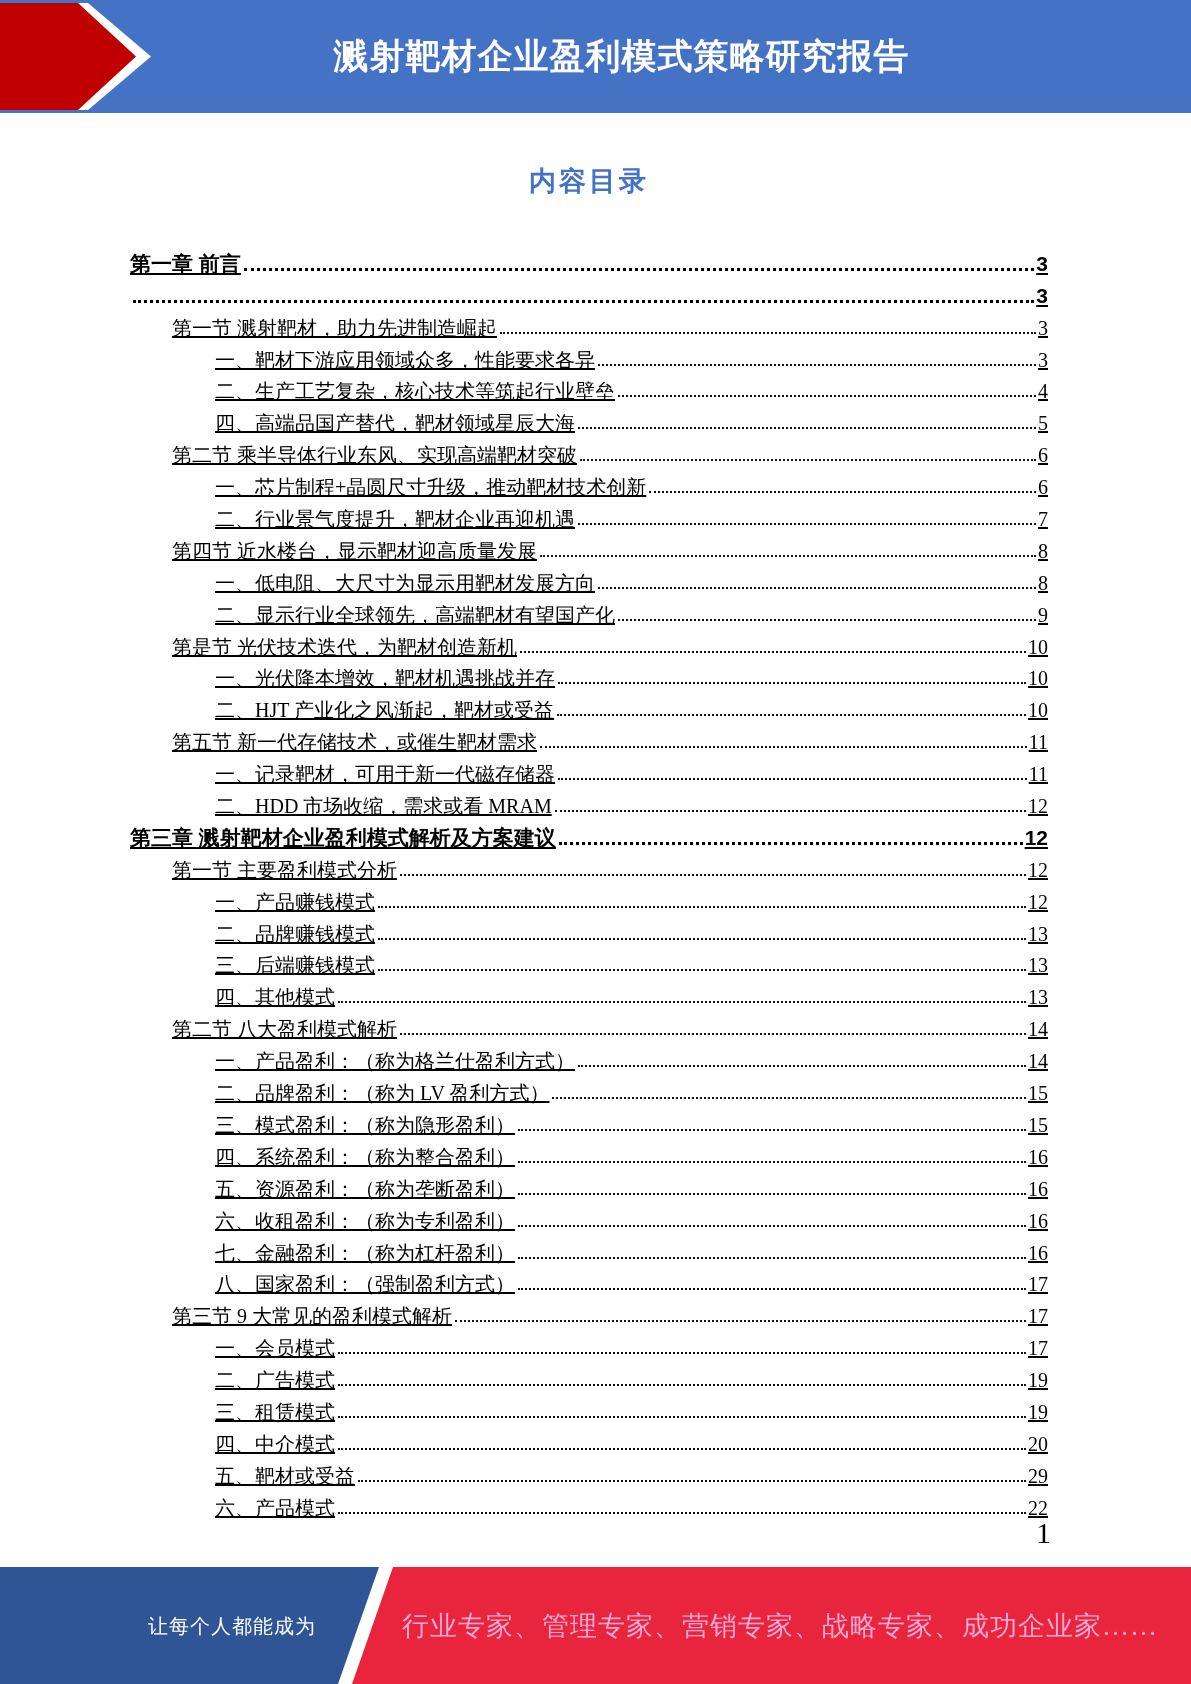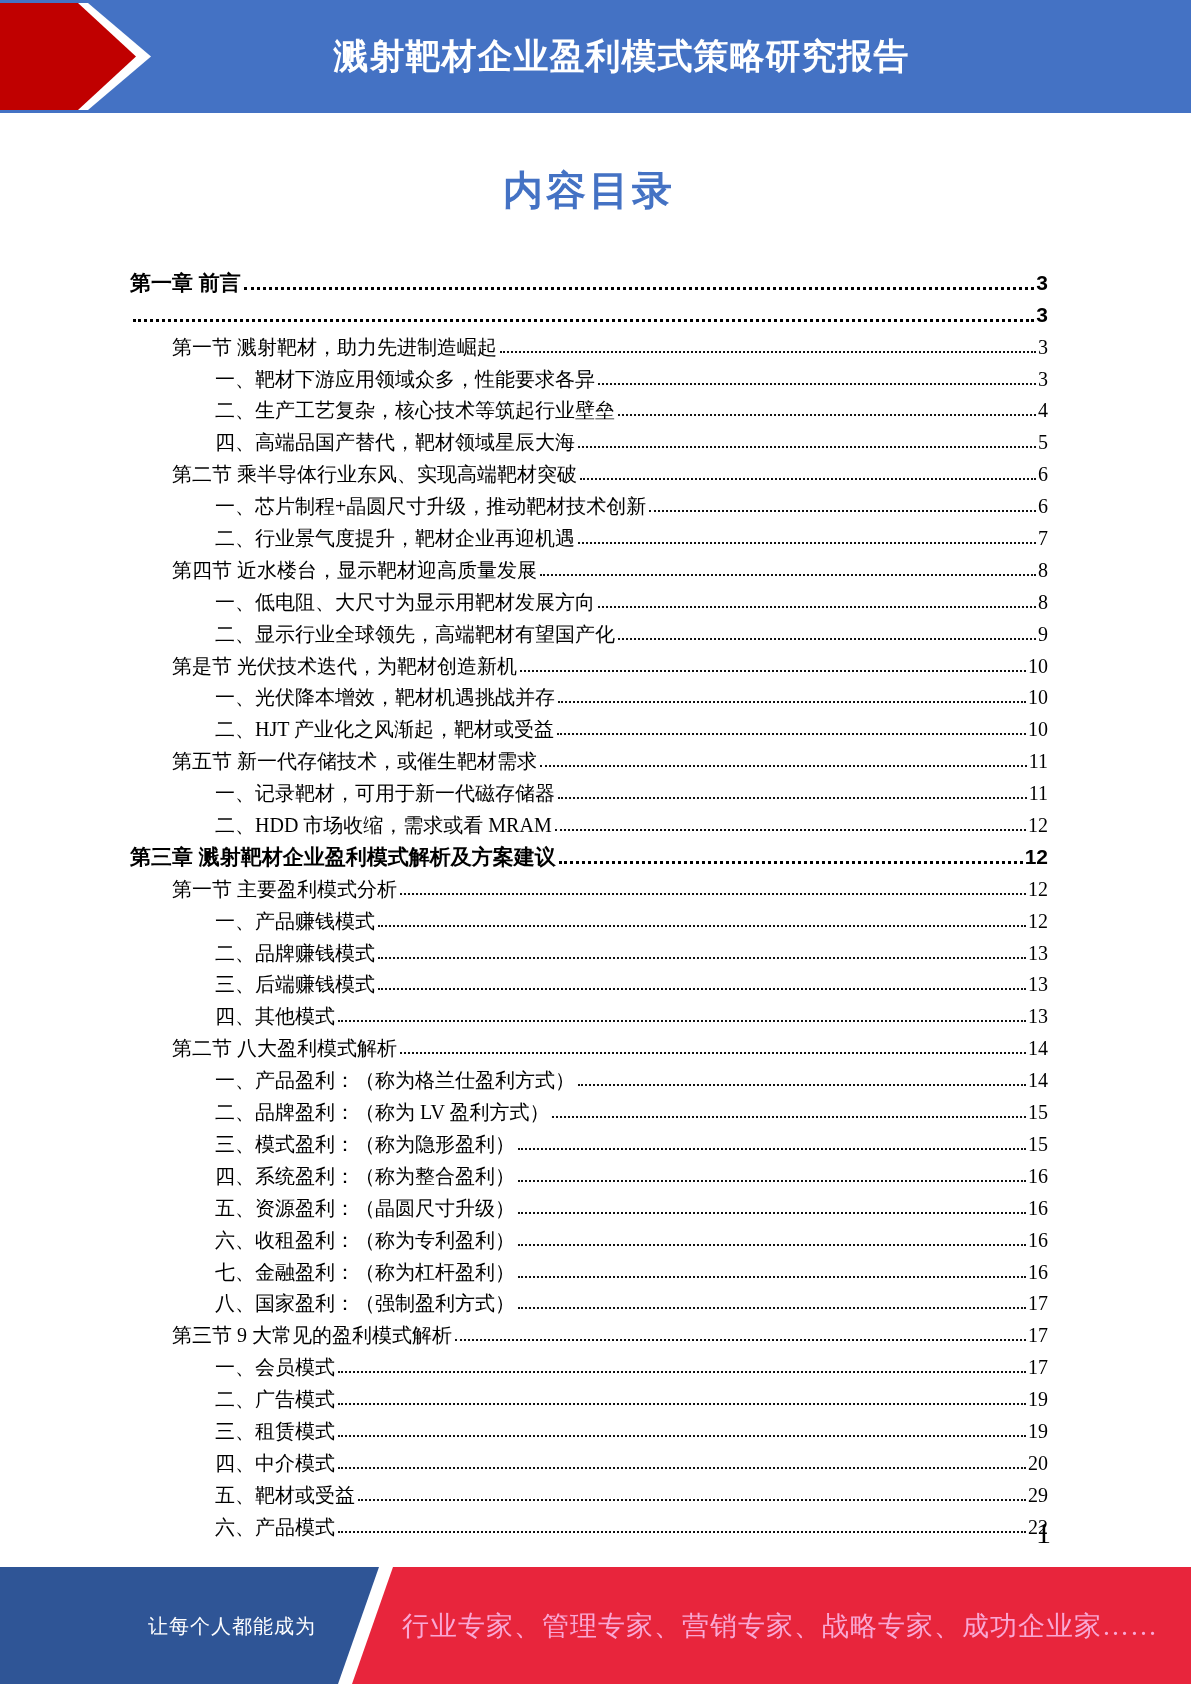--- a/index.html
+++ b/index.html
@@ -13,24 +13,24 @@
   .banner-title {
     position:absolute; inset:0; display:flex; align-items:center; justify-content:center;
     padding-left:52px; color:#fff; font-family:"Liberation Sans", sans-serif;
     font-weight:bold; font-size:35px; letter-spacing:1px; white-space:nowrap;
   }
   .arrow-svg { position:absolute; left:0; top:0; display:block; }
 
   
   .content { padding:113px 143px 0 130px; }
   .toc-heading {
-    margin:50px 0 0; text-align:center; font-weight:bold; font-size:40px;
+    margin:50px 0 0; text-align:center; font-weight:bold; font-size:27px;
     letter-spacing:3px; color:var(--heading-blue,#4472C4);
   }
-  .toc-list { margin-top:44px; }
+  .toc-list { margin-top:44px;text-decoration:underline; }
   .toc-row { display:flex; align-items:flex-end; height:31.9px; font-size:20px; line-height:1.1; }
   .toc-row .toc-text { white-space:nowrap; }
   .toc-row .leader { flex:1 1 auto; border-bottom:2px dotted #111; margin:0 2px 5px 3px; min-width:20px; }
   .toc-row .toc-page { white-space:nowrap; }
   .lvl0 { font-family:"Liberation Sans", sans-serif; font-weight:bold; font-size:21px; }
   .lvl0 .leader { border-bottom:3px dotted #000; margin-bottom:4px; }
   .lvl1 { padding-left:42px; }
   .lvl2 { padding-left:85px;justify-content:space-between; }
 
   
@@ -236,21 +236,21 @@
           <span class="toc-page">15</span>
         </div>
 
         <div class="toc-row lvl2">
           <span class="toc-text">四、系统盈利：（称为整合盈利）</span>
           <span class="leader"></span>
           <span class="toc-page">16</span>
         </div>
 
         <div class="toc-row lvl2">
-          <span class="toc-text">五、资源盈利：（晶圆尺寸升级）</span>
+          <span class="toc-text">五、资源盈利：（称为垄断盈利）</span>
           <span class="leader"></span>
           <span class="toc-page">16</span>
         </div>
 
         <div class="toc-row lvl2">
           <span class="toc-text">六、收租盈利：（称为专利盈利）</span>
           <span class="leader"></span>
           <span class="toc-page">16</span>
         </div>
 

